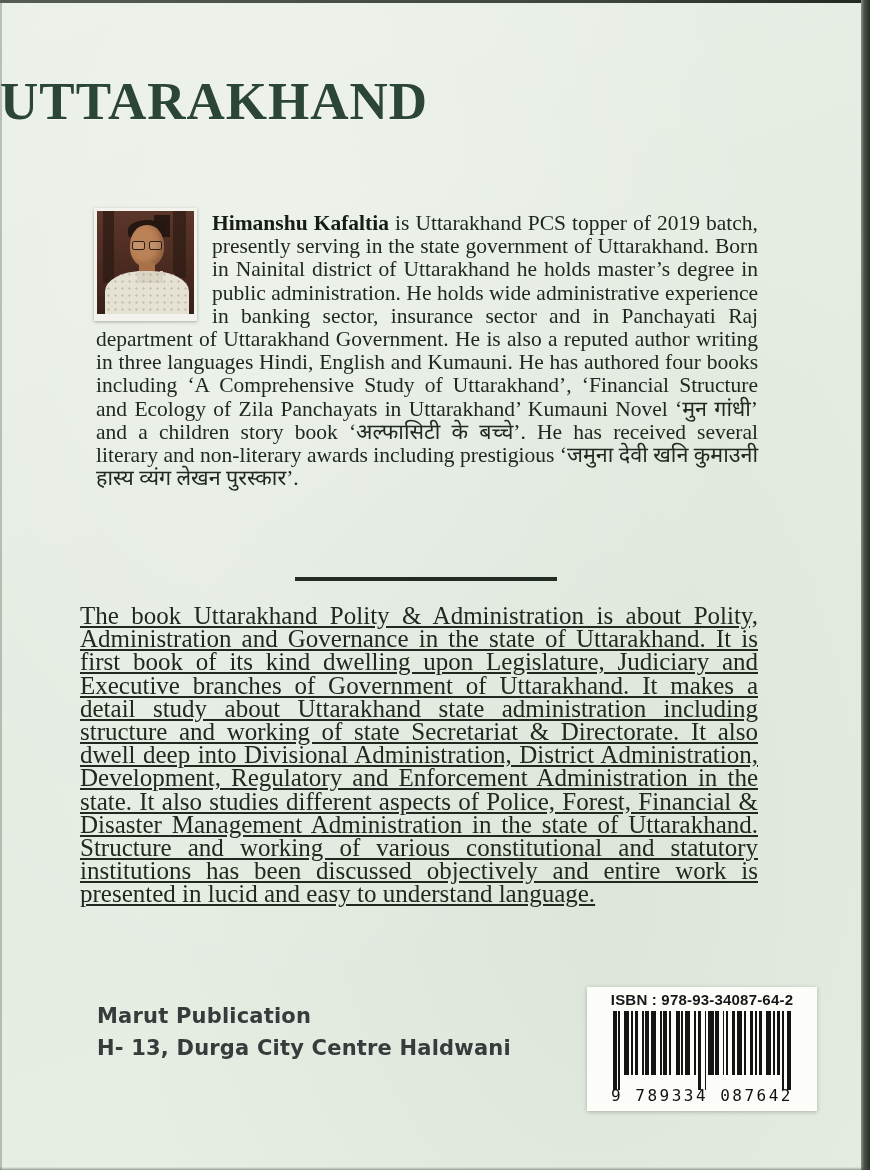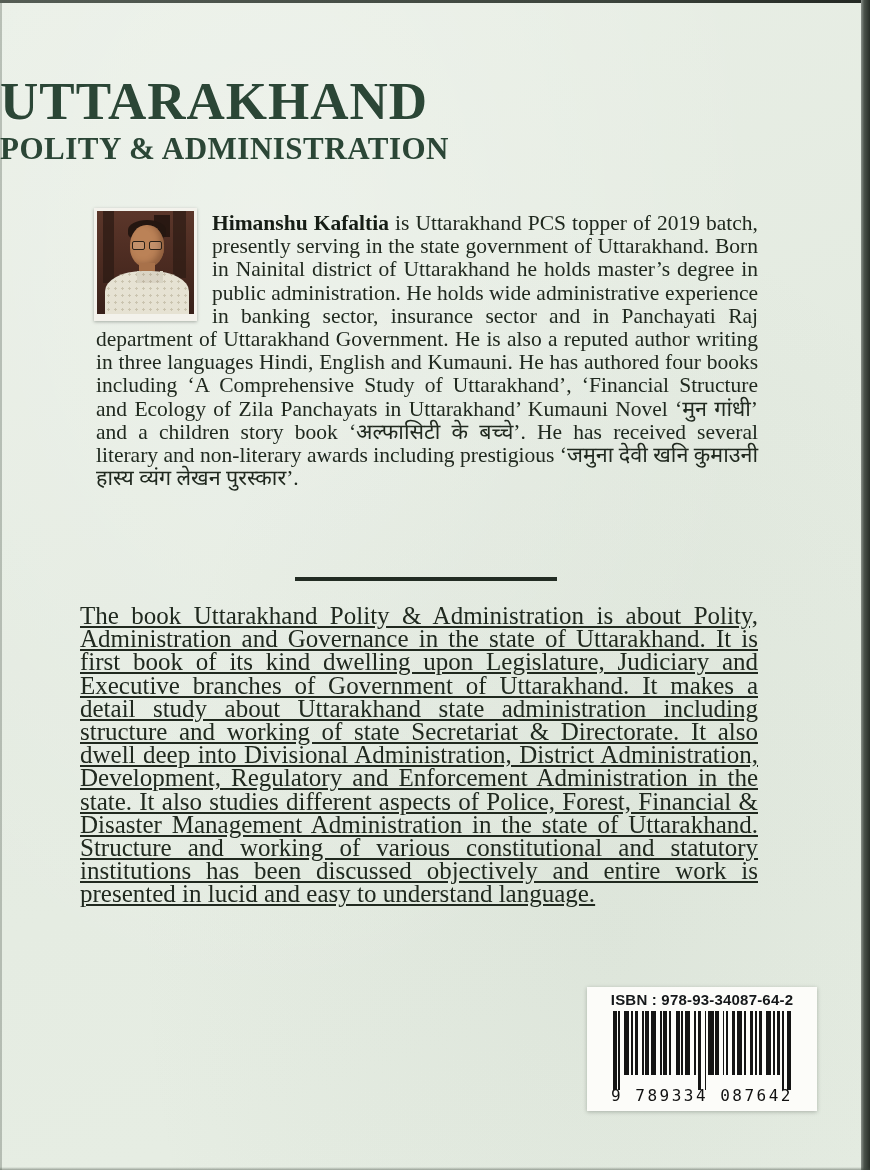--- a/index.html
+++ b/index.html
@@ -86,21 +86,20 @@
 
 <div class="cover">
 
   <div class="edge-top"></div>
   <div class="edge-right"></div>
   <div class="edge-bottom"></div>
   <div class="edge-left"></div>
 
   <div class="title-block">
     <h1 class="title-main">UTTARAKHAND</h1>
-    <h2 class="title-sub">POLITY &amp; ADMINISTRATION</h2>
   </div>
 
   <div class="bio">
     <div class="photo">
       <div class="photo-inner">
         <div class="p-post-l"></div>
         <div class="p-post-r"></div>
         <div class="p-frame"></div>
         <div class="p-hair"></div>
         <div class="p-face"></div>
@@ -155,14 +154,18 @@
           <span class="bar" style="width: 3.6px; margin-right: 3.6px;"></span>
           <span class="bar" style="width: 5.4px; margin-right: 1.8px;"></span>
           <span class="bar" style="width: 1.8px; margin-right: 1.8px;"></span>
           <span class="bar" style="width: 3.6px; margin-right: 1.8px;"></span>
           <span class="bar g" style="width: 1.8px; margin-right: 3.6px;"></span>
           <span class="bar g" style="width: 3.6px; margin-right: 0px;"></span>
         </div>
     </div>
   </div>
 
+  <div class="publisher">
+    <div>Marut Publication</div>
+    <div>H- 13, Durga City Centre Haldwani</div>
+  </div>
 
 </div>
 
 </body></html>

